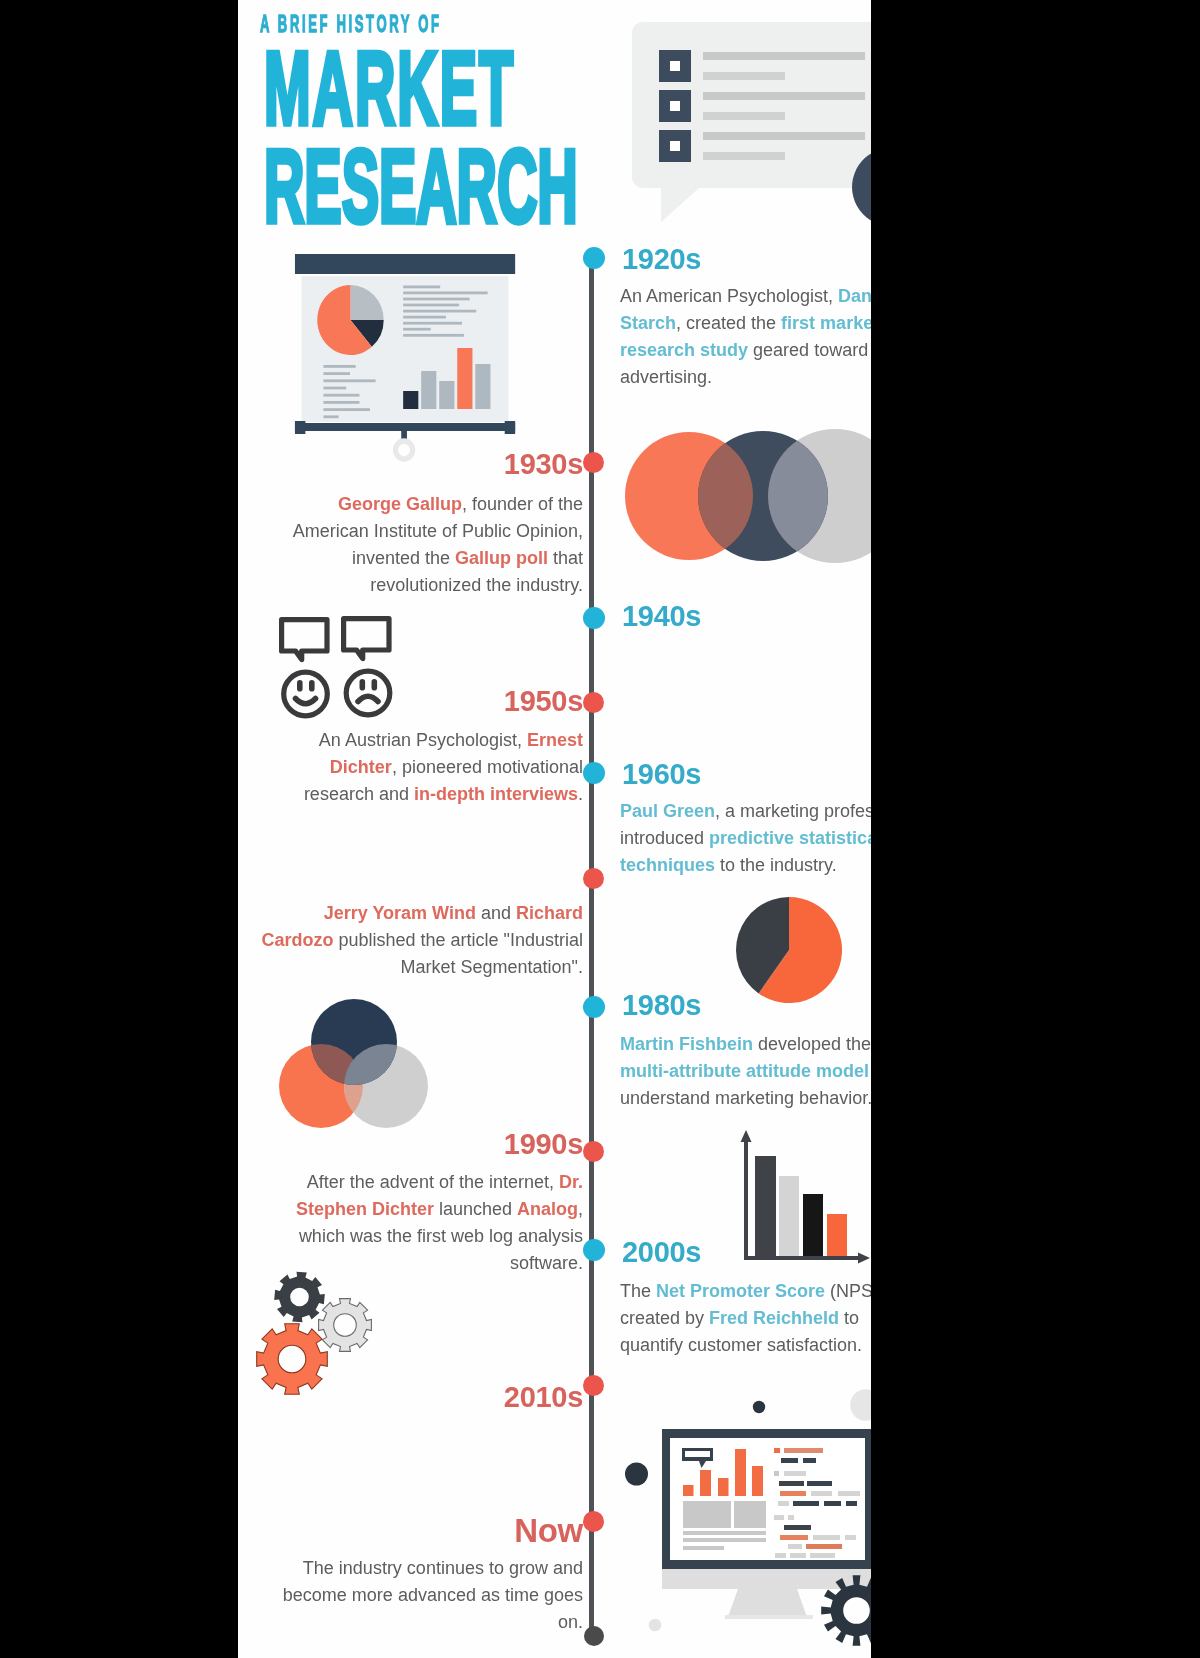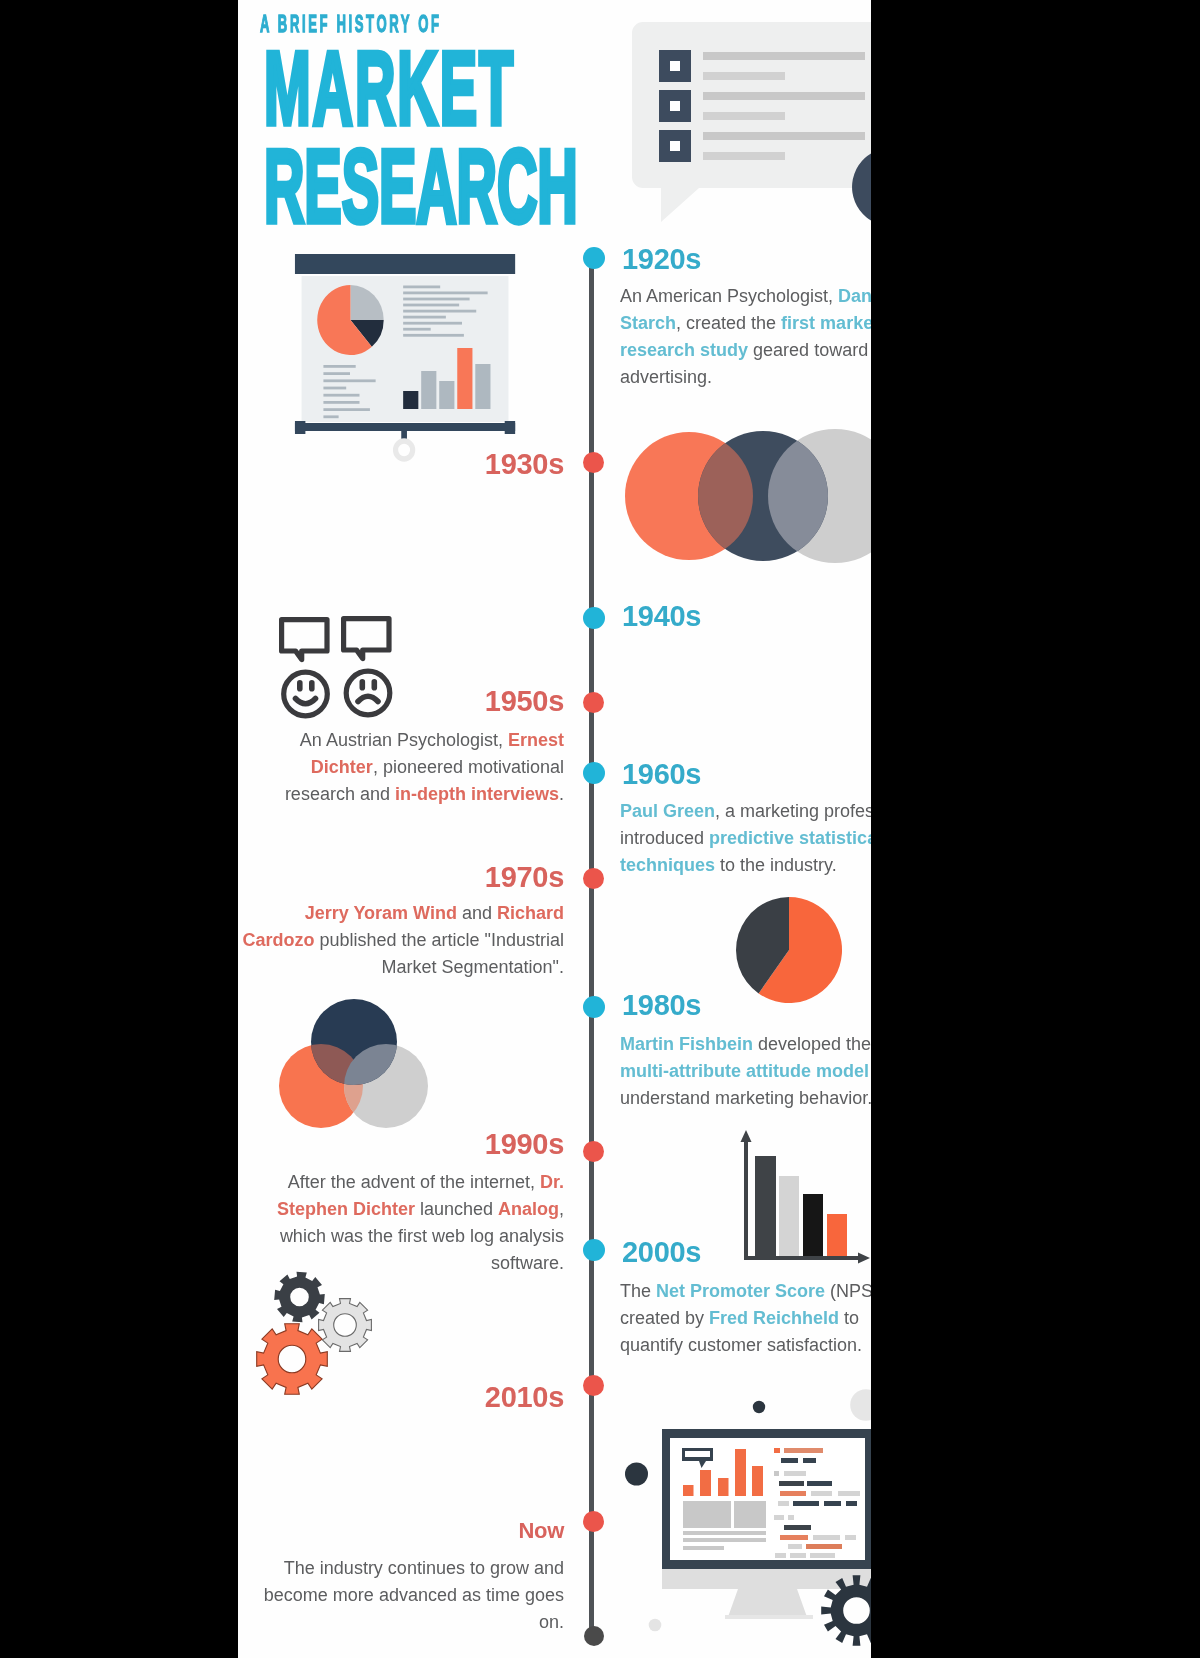--- a/index.html
+++ b/index.html
@@ -27,21 +27,21 @@
   .dot.end{background:#4a4a4a;width:20px;height:20px;margin-left:-7.5px;margin-top:-10px;}
 
   
   .era{position:absolute;font-weight:bold;font-size:29px;line-height:29px;white-space:nowrap;
        letter-spacing:-0.3px;}
   .era.b{color:#35ABCA;}
   .era.r{color:#D8635D;}
   .body{position:absolute;font-size:18px;line-height:27px;color:#5c5d5f;}
   .body .hb{color:#63BDD2;font-weight:bold;}
   .body .hr{color:#DE6A5E;font-weight:bold;}
-  .ta-r{text-align:right;}
+  .ta-r{text-align:right;margin-left:19px;}
 </style>
 </head>
 <body>
 
 <div id="page">
 
   <div class="abs" id="kicker">A BRIEF HISTORY OF</div>
   <div class="abs bigtitle" id="title1">MARKET</div>
   <div class="abs bigtitle" id="title2">RESEARCH</div>
 
@@ -272,34 +272,36 @@
   <div class="dot red" style="left:353px;top:1385px"></div>
   <div class="dot red" style="left:353px;top:1521px"></div>
   <div class="dot end" style="left:353px;top:1636px"></div>
 
   <div class="era b abs" style="left:384px;top:245px">1920s</div>
   <div class="body abs" style="left:382px;top:283px;width:320px">
     <span>An American Psychologist, </span><span class="hb">Daniel Starch</span><span>, created the </span><span class="hb">first market research study</span><span> geared toward advertising.</span>
   </div>
 
   <div class="era r abs ta-r" style="left:0px;top:450px;width:326px">1930s</div>
+  <div class="body abs ta-r" style="left:10px;top:491px;width:316px">
+    <span class="hr">George Gallup</span><span>, founder of the American Institute of Public Opinion, invented the </span><span class="hr">Gallup poll</span><span> that revolutionized the industry.</span>
+  </div>
 
   <div class="era b abs" style="left:384px;top:602px">1940s</div>
 
   <div class="era r abs ta-r" style="left:0px;top:687px;width:326px">1950s</div>
   <div class="body abs ta-r" style="left:0px;top:727px;width:326px">
     <span>An Austrian Psychologist, </span><span class="hr">Ernest Dichter</span><span>, pioneered motivational research and </span><span class="hr">in-depth interviews</span><span>.</span>
   </div>
 
   <div class="era b abs" style="left:384px;top:760px">1960s</div>
   <div class="body abs" style="left:382px;top:798px;width:315px">
     <span class="hb">Paul Green</span><span>, a marketing professor, introduced </span><span class="hb">predictive statistical techniques</span><span> to the industry.</span>
   </div>
 
-  <div class="era r abs ta-r" style="left:0px;top:863px;width:326px">1970s</div>
   <div class="body abs ta-r" style="left:2px;top:900px;width:324px">
     <span class="hr">Jerry Yoram Wind</span><span> and </span><span class="hr">Richard Cardozo</span><span> published the article "Industrial Market Segmentation".</span>
   </div>
 
   <div class="era b abs" style="left:384px;top:991px">1980s</div>
   <div class="body abs" style="left:382px;top:1031px;width:305px">
     <span class="hb">Martin Fishbein</span><span> developed the </span><span class="hb">multi-attribute attitude model</span><span> to understand marketing behavior.</span>
   </div>
 
   <div class="era r abs ta-r" style="left:0px;top:1130px;width:326px">1990s</div>
@@ -307,18 +309,18 @@
     <span>After the advent of the internet, </span><span class="hr">Dr. Stephen Dichter</span><span> launched </span><span class="hr">Analog</span><span>, which was the first web log analysis software.</span>
   </div>
 
   <div class="era b abs" style="left:384px;top:1238px">2000s</div>
   <div class="body abs" style="left:382px;top:1278px;width:304px">
     <span>The </span><span class="hb">Net Promoter Score</span><span> (NPS) was created by </span><span class="hb">Fred Reichheld</span><span> to quantify customer satisfaction.</span>
   </div>
 
   <div class="era r abs ta-r" style="left:0px;top:1383px;width:326px">2010s</div>
 
-  <div class="era r abs ta-r" style="left:0px;top:1516px;width:326px;font-size:22px">Now</div>
+  <div class="era r abs ta-r" style="left:0px;top:1516px;width:326px;font-size:33px">Now</div>
   <div class="body abs ta-r" style="left:10px;top:1555px;width:316px">
     <span>The industry continues to grow and become more advanced as time goes on.</span>
   </div>
 
 </div>
 
 </body></html>

